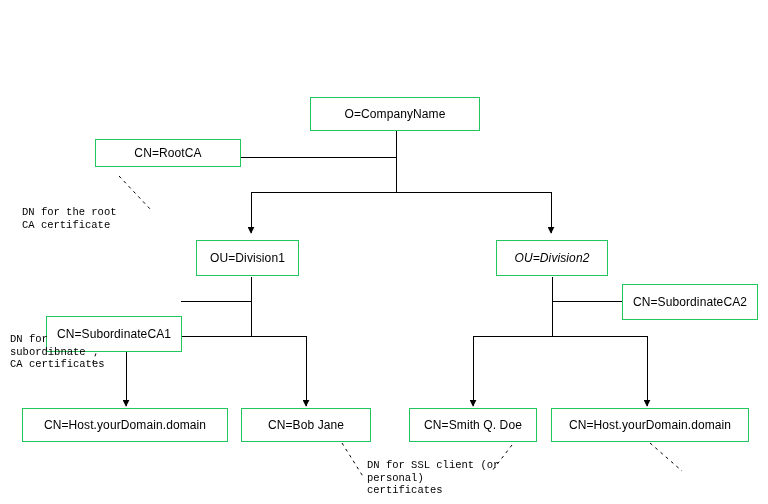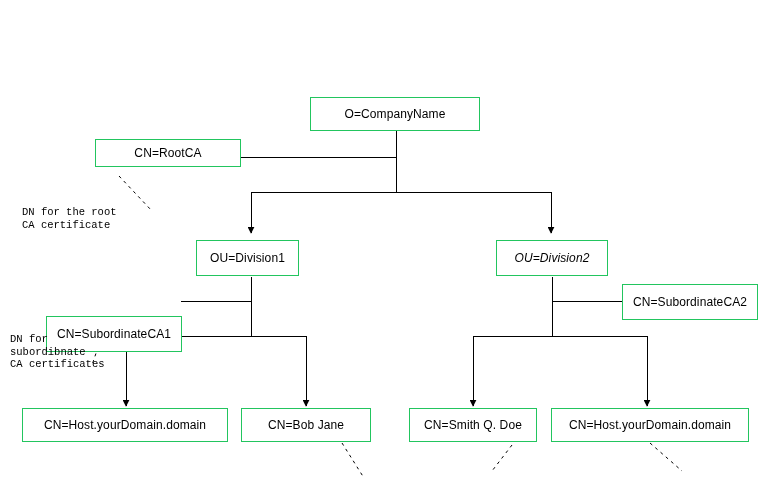--- a/index.html
+++ b/index.html
@@ -135,15 +135,17 @@
     <span>CN=Host.yourDomain.domain</span>
   </div>
 
   <div class="note center" style="left:22px; top:206px; width:122px;">DN for the root
 CA certificate</div>
 
   <div class="note center" style="left:10px; top:333px; width:102px;">DN for
 subordibnate
 CA certificates</div>
 
+  <div class="note center" style="left:367px; top:459px; width:134px;">DN for SSL client (or
+personal) certificates</div>
 
 
 </div>
 
 </body></html>

